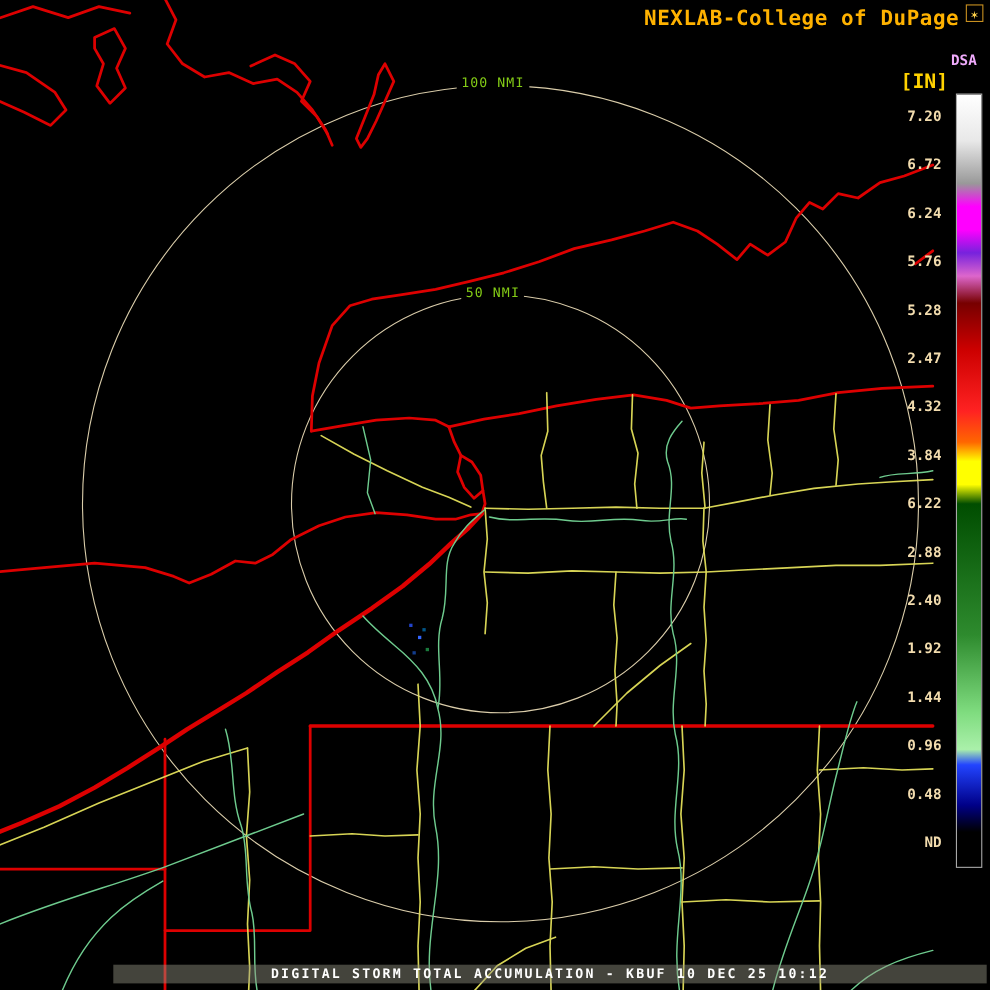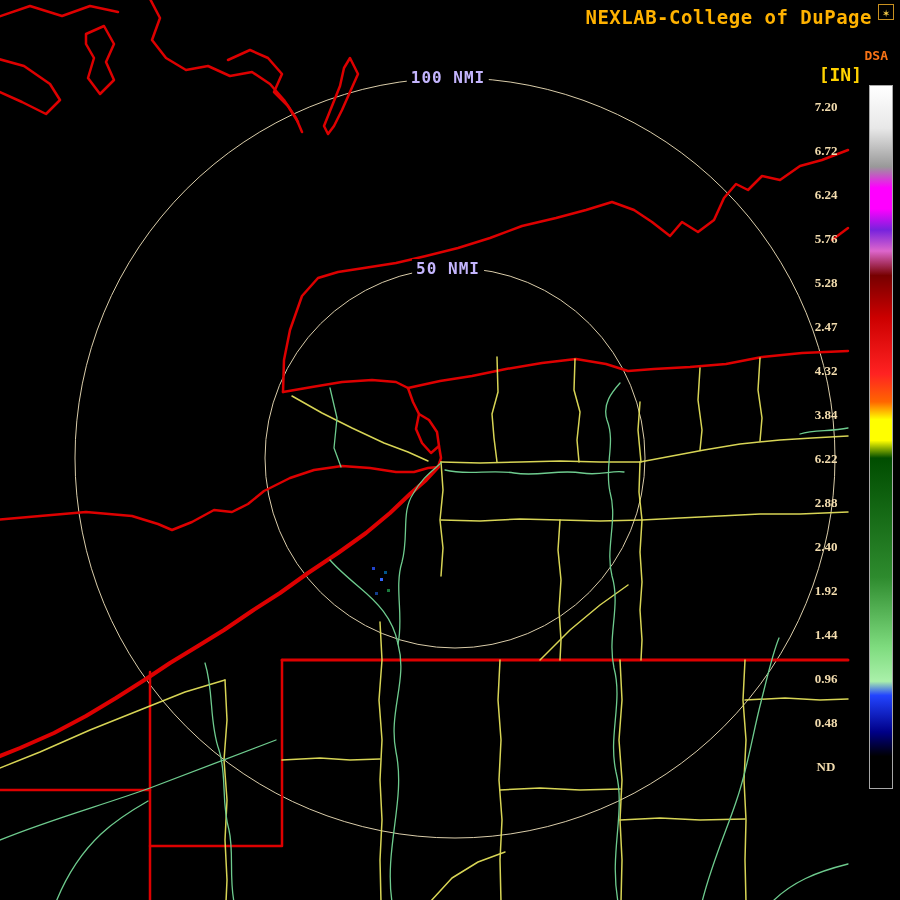--- a/index.html
+++ b/index.html
@@ -6,49 +6,49 @@
   html,body { background:#000; }
   body {
     width:900px; height:900px; overflow:hidden;
     font-family:"DejaVu Sans Mono","Liberation Mono",monospace;
   }
   .screen { position:relative; width:900px; height:900px; background:#000; overflow:hidden; }
   .map-svg { position:absolute; top:0; left:0; }
 
   .ring-label {
     position:absolute; transform:translateX(-50%);
-    background:#000; color:#c4b5fd; font-size:16px; font-weight:bold;
+    background:#000; color:#84cc16; font-size:12px; font-weight:normal;
     padding:0 4px; letter-spacing:1px; white-space:nowrap;
   }
   .site-header {
     position:absolute; top:6px; right:28px;
     color:#ffb200; font-size:19px; font-weight:bold; letter-spacing:0.5px;
     white-space:nowrap;
   }
   .logo {
     position:absolute; top:4px; right:6px; width:16px; height:16px;
     color:#ffd24a; font-size:12px; line-height:16px; text-align:center;
     border:1px solid #c89020;
   }
   .prod-abbrev {
     position:absolute; top:48px; right:12px;
-    color:#f97316; font-weight:bold; font-size:13px;
+    color:#f0abfc; font-weight:bold; font-size:13px;
   }
   .prod-units {
     position:absolute; top:64px; right:38px;
     color:#ffd200; font-weight:bold; font-size:18px;
   }
   .legend-bar {
     position:absolute; top:85px; left:869px; width:24px; height:704px;
     border:1px solid #a8a8a8;
   }
   .legend-labels { position:absolute; top:85px; left:796px; width:60px; }
   .legend-label {
-    height:44px; line-height:44px; text-align:center;
-    color:#f2dcae; font-size:13px; font-weight:bold;font-family:Liberation Serif, serif;
+    height:44px; line-height:44px; text-align:right;
+    color:#f2dcae; font-size:13px; font-weight:bold;
   }
   .status-bar {
     position:absolute; top:877px; left:103px; width:794px; height:17px;
     background:rgba(150,150,132,0.45);
     color:#ffffff; font-size:12px; font-weight:bold; letter-spacing:2px;
     line-height:17px; text-align:center; white-space:nowrap;
   }
 </style>
 </head>
 <body>
@@ -157,14 +157,15 @@
       <div class="legend-label">6.22</div>
       <div class="legend-label">2.88</div>
       <div class="legend-label">2.40</div>
       <div class="legend-label">1.92</div>
       <div class="legend-label">1.44</div>
       <div class="legend-label">0.96</div>
       <div class="legend-label">0.48</div>
       <div class="legend-label">ND</div>
     </div>
 
+  <div class="status-bar">DIGITAL STORM TOTAL ACCUMULATION - KBUF 10 DEC 25 10:12</div>
 
 </div>
 
 </body></html>

